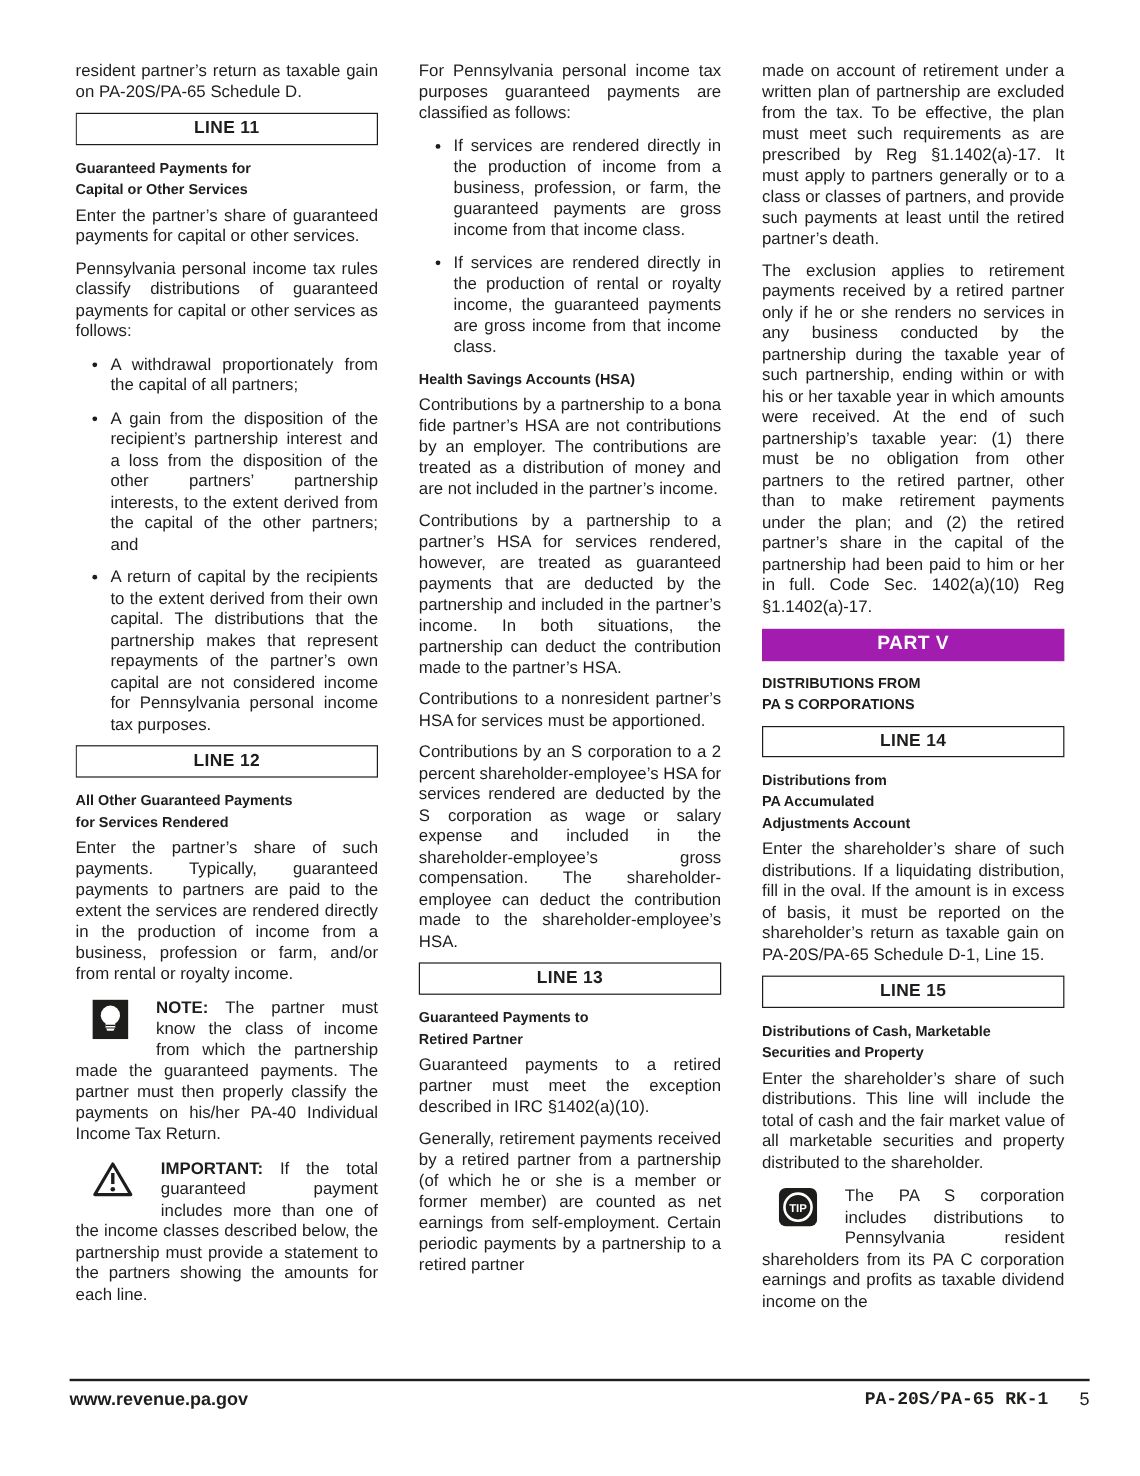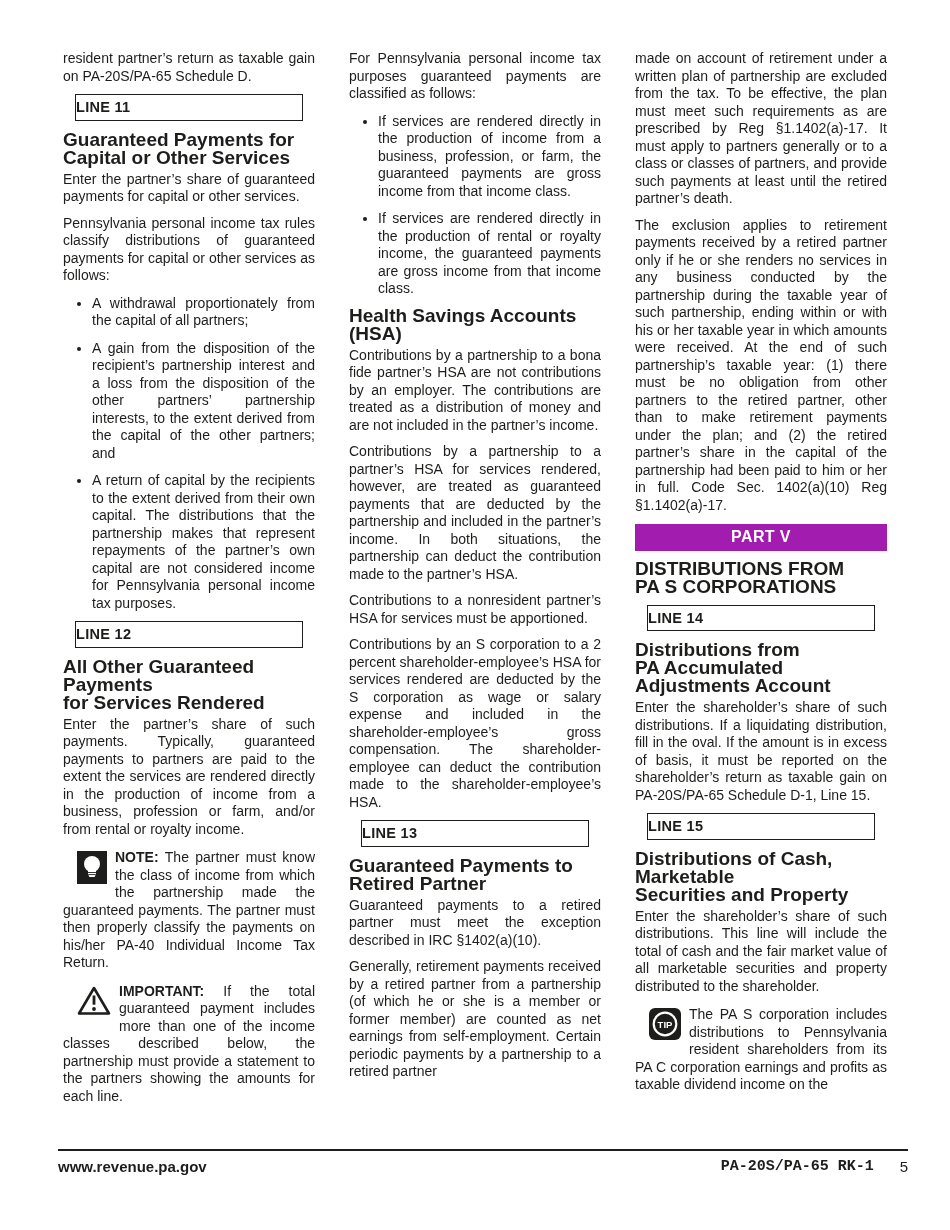--- a/index.html
+++ b/index.html
@@ -10,37 +10,37 @@
   }
   .page{position:relative;width:950px;height:1230px;}
   .columns{
     position:absolute;top:50px;left:63px;right:62px;bottom:80px;
     display:flex;gap:34px;overflow:hidden;
   }
   .col{flex:0 0 252px;width:252px;font-size:14px;line-height:17.5px;}
   .para{margin:0 0 9px;text-align:justify;}
   .para:first-child{margin-top:0;}
   .line-box{
-    border:1.6px solid #1d1d1b;font-weight:bold;
-    font-size:14.5px;padding:4px 0 3px;margin:9px 12px 10px;background:#fff;
+    border:1.6px solid #1d1d1b;text-align:center;font-weight:bold;
+    font-size:14.5px;padding:4px 0 3px;margin:9px 0 10px;background:#fff;
     letter-spacing:.3px;
   }
   .part-bar{
     background:#a21caf;color:#fff;text-align:center;font-weight:bold;
     font-size:16px;padding:4px 0 5px;margin:10px 0 8px;letter-spacing:.4px;
   }
   .heading{
-    font-weight:bold;font-size:19px;line-height:18px;margin:9px 0 4px;
+    font-weight:bold;font-size:12px;line-height:18px;margin:9px 0 4px;
     text-align:left;
   }
   .bullets{margin:0 0 9px;padding:0 0 0 29px;list-style:disc outside;}
   .bullets li{margin:10px 0 9px;text-align:justify;}
   .bullets li:last-child{margin-bottom:0;}
   .icon-para{margin:11px 0 9px;text-align:justify;}
-  .icon-para .blk-icon{float:left;margin:2px 8px 1px 0;padding-left:14px;}
+  .icon-para .blk-icon{float:left;margin:2px 23px 1px 0;padding-left:14px;}
   .icon-para b{font-weight:bold;}
   .footer{
     position:absolute;left:58px;right:42px;top:1149px;
     border-top:2px solid #1d1d1b;padding-top:7px;
     display:flex;align-items:center;font-size:15px;
   }
   .footer .f-left{font-weight:bold;}
   .footer .f-spacer{flex:1;}
   .footer .f-doc{font-weight:bold;font-family:Liberation Mono, monospace;}
   .footer .f-page{margin-left:26px;font-weight:normal;}

